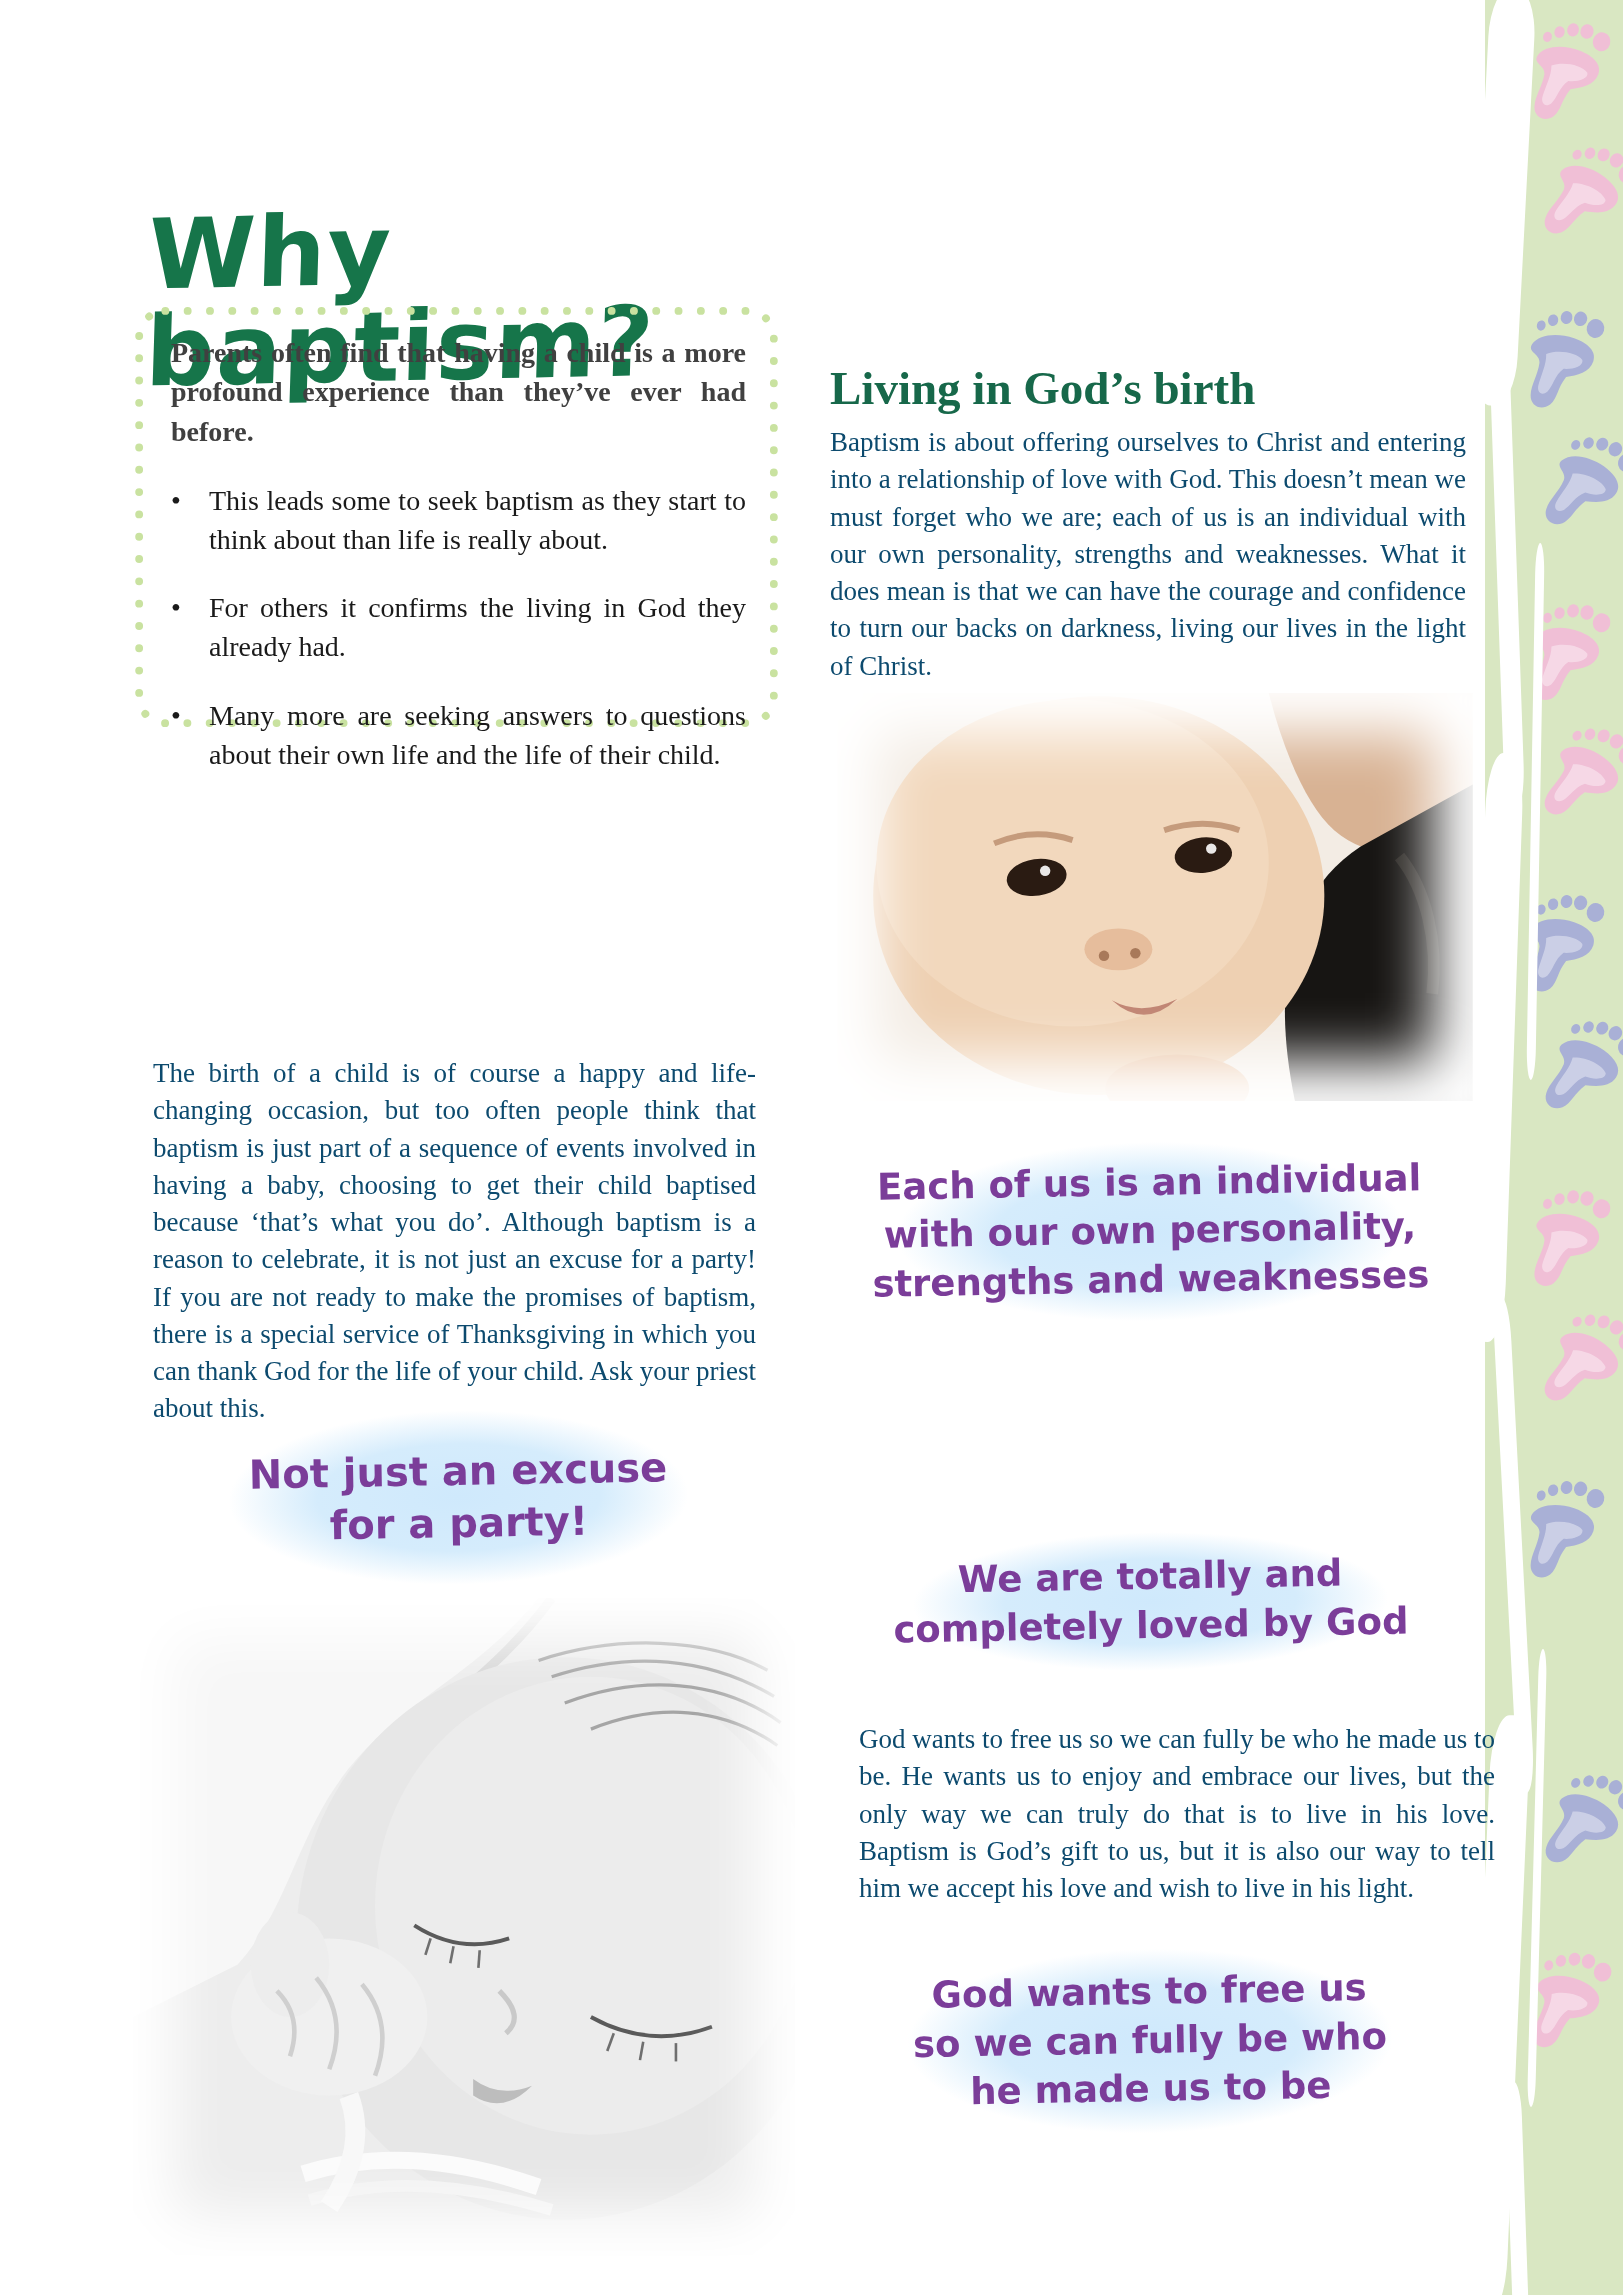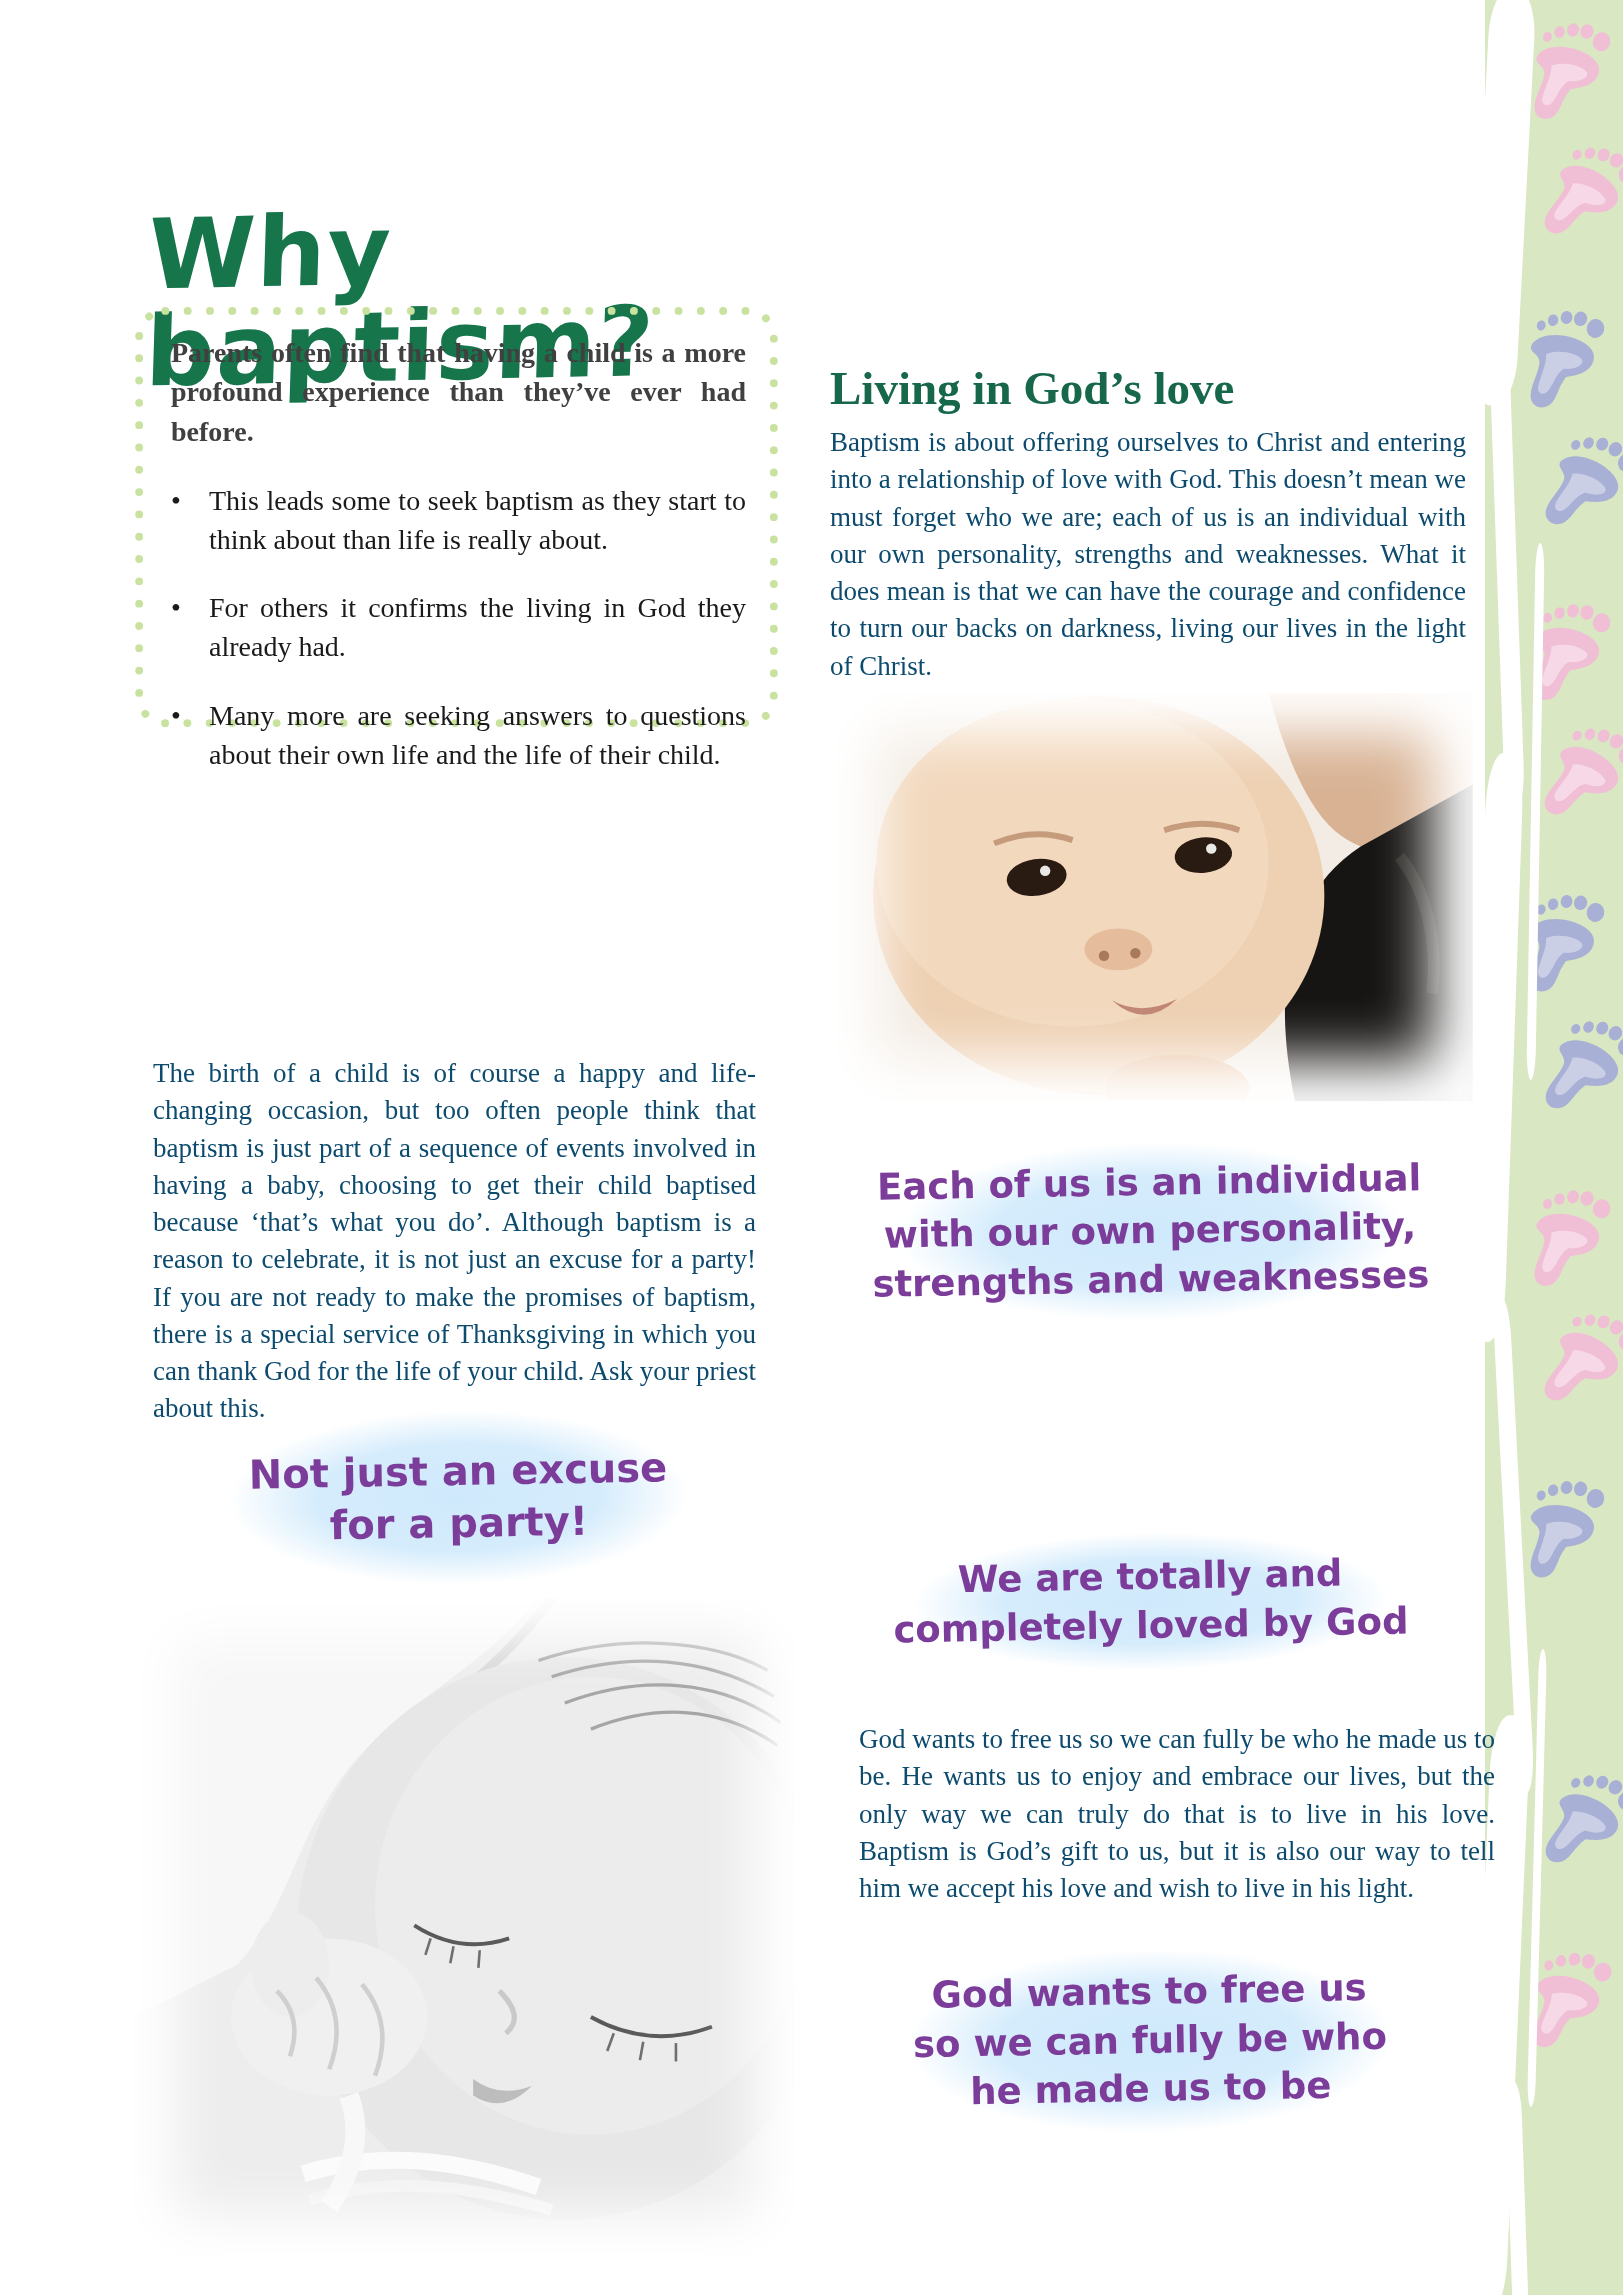--- a/index.html
+++ b/index.html
@@ -195,21 +195,21 @@
         <path d="M350,590 Q400,650 370,730"></path>
       </g>
 
       <path d="M260,880 Q420,830 620,900" stroke="#fbfbfb" stroke-width="26" fill="none"></path>
       <path d="M270,920 Q430,870 640,935" stroke="#f3f3f3" stroke-width="18" fill="none"></path>
       <path d="M330,760 Q360,840 300,930" stroke="#f8f8f8" stroke-width="30" fill="none"></path>
     </svg>
     <div class="vignette"></div>
   </div>
 
-  <h2 class="section-heading">Living in God’s love</h2>
+  <h2 class="section-heading">Living in God’s birth</h2>
   <p class="body-par rp1">Baptism is about offering ourselves to Christ and entering into a relationship of love with God. This doesn’t mean we must forget who we are; each of us is an individual with our own personality, strengths and weaknesses. What it does mean is that we can have the courage and confidence to turn our backs on darkness, living our lives in the light of Christ.</p>
 
   <div class="photo photo-color">
     <svg viewBox="0 0 972 624" width="636" height="408">
       <rect width="972" height="624" fill="#f3ece4"></rect>
 
       <path d="M660,0 L972,0 L972,210 C880,250 820,260 760,210 C715,170 680,80 660,0 Z" fill="#d8b293"></path>
 
       <path d="M700,624 C660,430 700,300 800,235 L972,140 L972,624 Z" fill="#171513"></path>
       <path d="M860,250 C900,300 920,380 910,460" stroke="#2b2824" stroke-width="18" fill="none"></path>

